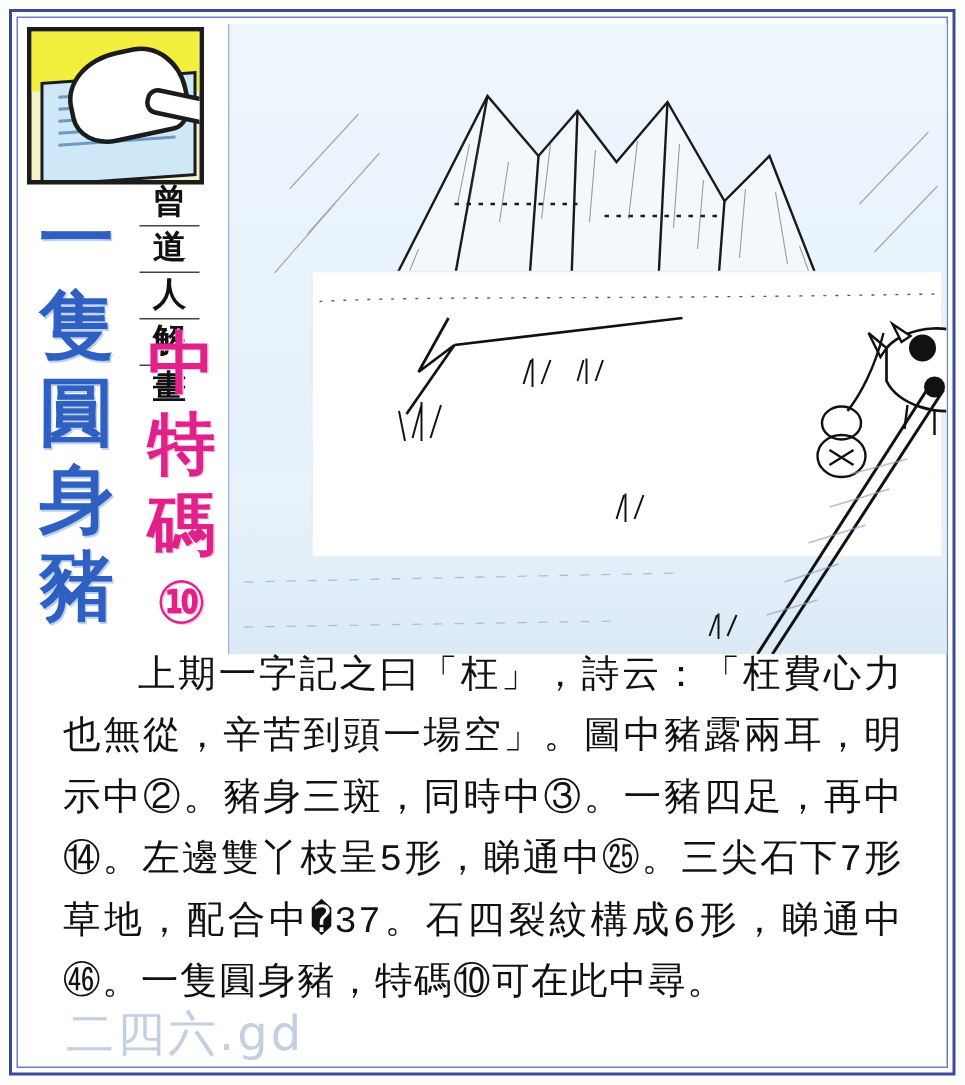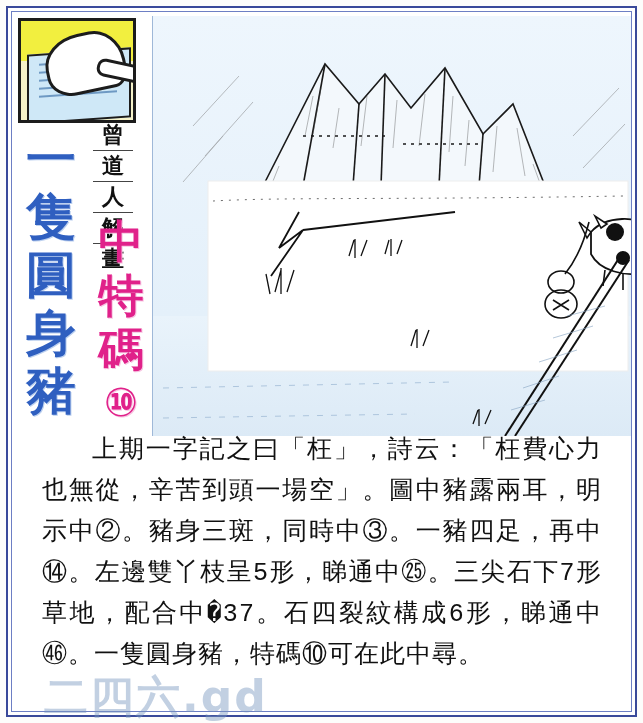--- a/index.html
+++ b/index.html
@@ -204,22 +204,22 @@
   }
   .bodytext p { margin: 0; text-indent: 50px; }
 
   
   .watermark {
     position: absolute;
     left: 44px;
     top: 668px;
     width: 520px;
     height: 48px;
-    font-size: 44px;
-    font-weight: bold;
+    font-size: 32px;
+    font-weight: normal;
     color: rgba(120,150,190,0.45);
     letter-spacing: 2px;
     font-family: "DejaVu Sans", sans-serif;
     pointer-events: none;
   }
 </style>
 </head>
 <body>
 
 <div class="page">

